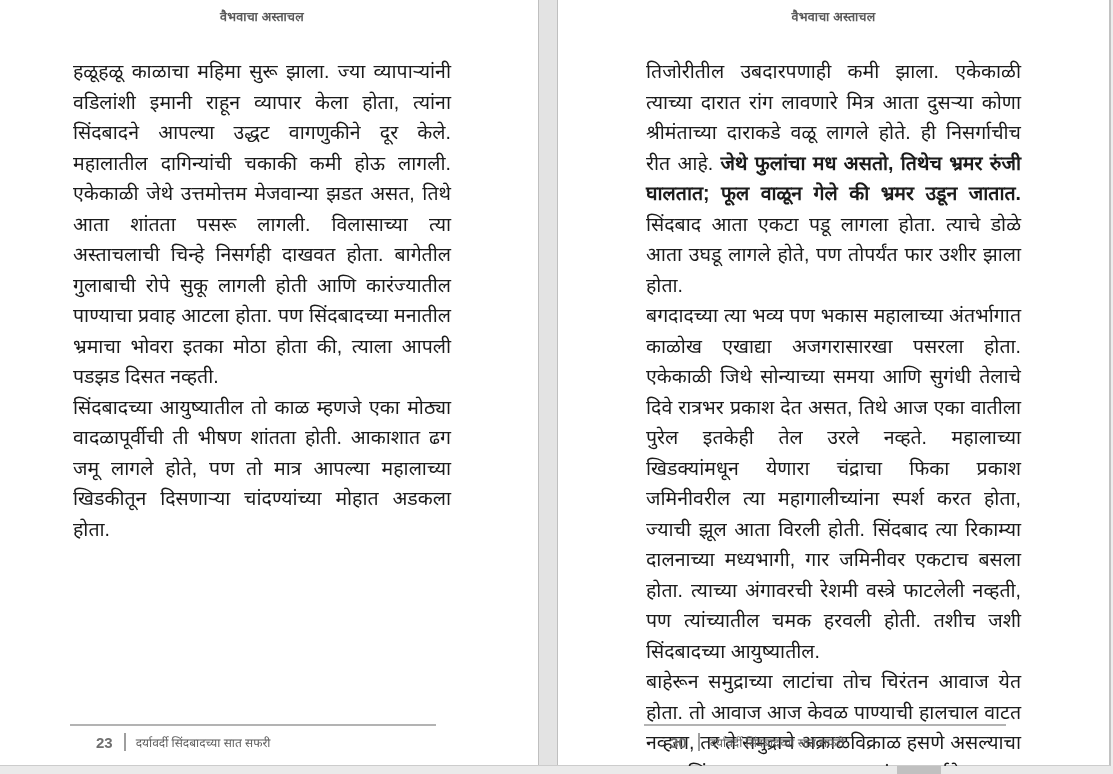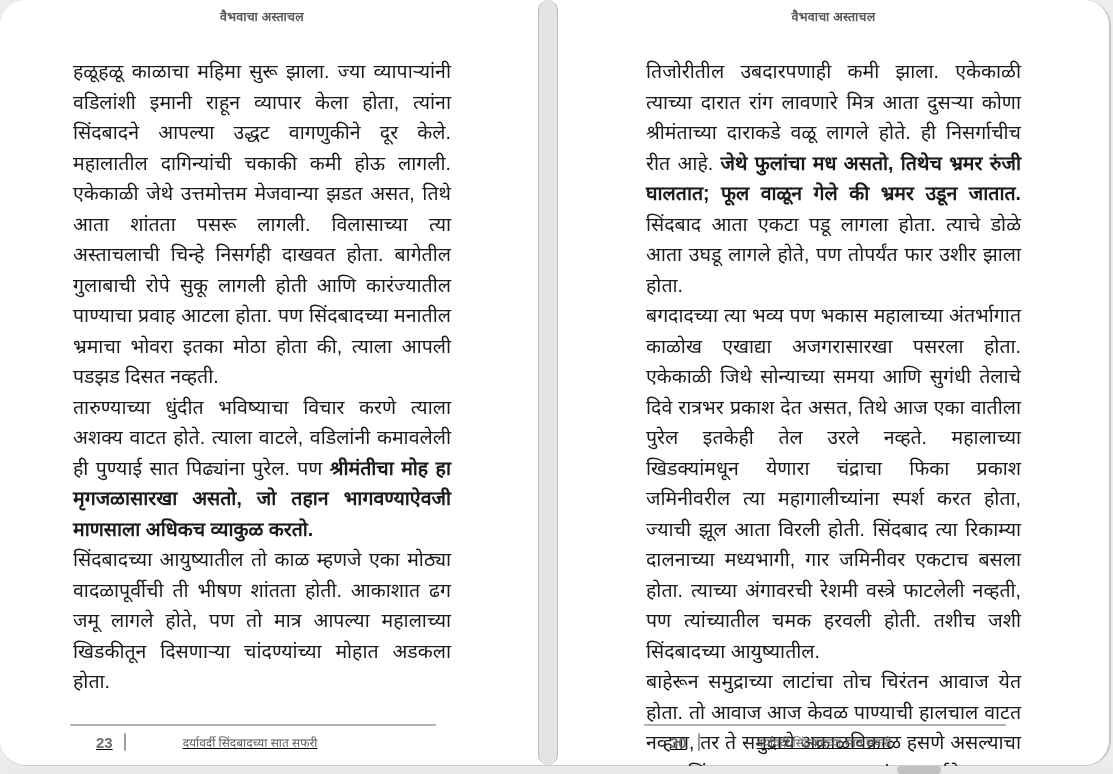--- a/index.html
+++ b/index.html
@@ -1,15 +1,15 @@
 <!DOCTYPE html>
 <html><head>
 <meta charset="utf-8">
 <style>
-  * { margin: 0; padding: 0; box-sizing: border-box; border-radius: 26px; }
+  * { margin: 0; padding: 0; box-sizing: border-box; }
   html, body {
     width: 1113px; height: 774px;
     font-family: "Liberation Sans", sans-serif;
     background: #ededed;
     overflow: hidden;
   }
   .spread {
     position: relative;
     width: 1111px; height: 766px;
     display: flex;
@@ -43,21 +43,21 @@
     margin-top: 31px;
     font-size: 19.5px;
     line-height: 30.5px;
     color: #1b1b1b;
     text-align: justify;
   }
   .page-body p { margin: 0; }
   .page-body span.bold { font-weight: 700; }
   .page-footer {
     position: absolute;
-    left: 0; right: 15px; bottom: 12px; text-decoration: underline;
+    left: 0; right: 15px; bottom: 12px;
   }
   .page-left  .page-footer { padding: 0 87px 0 70px; }
   .page-right .page-footer { padding: 0 88px 0 86px; }
   .footer-rule {
     height: 2px;
     background: #b3b3b3;
     margin-bottom: 5px;
   }
   .footer-row {
     display: flex;
@@ -71,21 +71,20 @@
     color: #6f6f6f;
   }
   .footer-divider {
     width: 2px; height: 18px;
     background: #9e9e9e;
     margin: 0 10px 0 11px;
   }
   .footer-booktitle {
     font-size: 12px;
     color: #5e5e5e;
-    margin-left: 47px;
   }
   .hscrollbar {
     position: absolute;
     left: 0; bottom: 0;
     width: 1113px; height: 8px;
     background: #eaeaea;
   }
   .hscrollbar .thumb {
     position: absolute;
     left: 897px; top: 0;
@@ -95,21 +94,20 @@
 </style>
 </head>
 <body>
 
 <div class="spread">
 
   <section class="page page-left">
     <div class="running-head">वैभवाचा अस्ताचल</div>
     <div class="page-body">
         <p><span>हळूहळू काळाचा महिमा सुरू झाला. ज्या व्यापाऱ्यांनी वडिलांशी इमानी राहून व्यापार केला होता, त्यांना सिंदबादने आपल्या उद्धट वागणुकीने दूर केले. महालातील दागिन्यांची चकाकी कमी होऊ लागली. एकेकाळी जेथे उत्तमोत्तम मेजवान्या झडत असत, तिथे आता शांतता पसरू लागली. विलासाच्या त्या अस्ताचलाची चिन्हे निसर्गही दाखवत होता. बागेतील गुलाबाची रोपे सुकू लागली होती आणि कारंज्यातील पाण्याचा प्रवाह आटला होता. पण सिंदबादच्या मनातील भ्रमाचा भोवरा इतका मोठा होता की, त्याला आपली पडझड दिसत नव्हती.</span></p>
-        <p><span>तारुण्याच्या धुंदीत भविष्याचा विचार करणे त्याला अशक्य वाटत होते. त्याला वाटले, वडिलांनी कमावलेली ही पुण्याई सात पिढ्यांना पुरेल. पण </span><span class="bold">श्रीमंतीचा मोह हा मृगजळासारखा असतो, जो तहान भागवण्याऐवजी माणसाला अधिकच व्याकुळ करतो.</span></p>
         <p><span>सिंदबादच्या आयुष्यातील तो काळ म्हणजे एका मोठ्या वादळापूर्वीची ती भीषण शांतता होती. आकाशात ढग जमू लागले होते, पण तो मात्र आपल्या महालाच्या खिडकीतून दिसणाऱ्या चांदण्यांच्या मोहात अडकला होता.</span></p>
       </div>
     <div class="page-footer">
       <div class="footer-rule"></div>
       <div class="footer-row">
         <span class="footer-pagenum">23</span>
         <span class="footer-divider"></span>
         <span class="footer-booktitle">दर्यावर्दी सिंदबादच्या सात सफरी</span>
       </div>
     </div>

